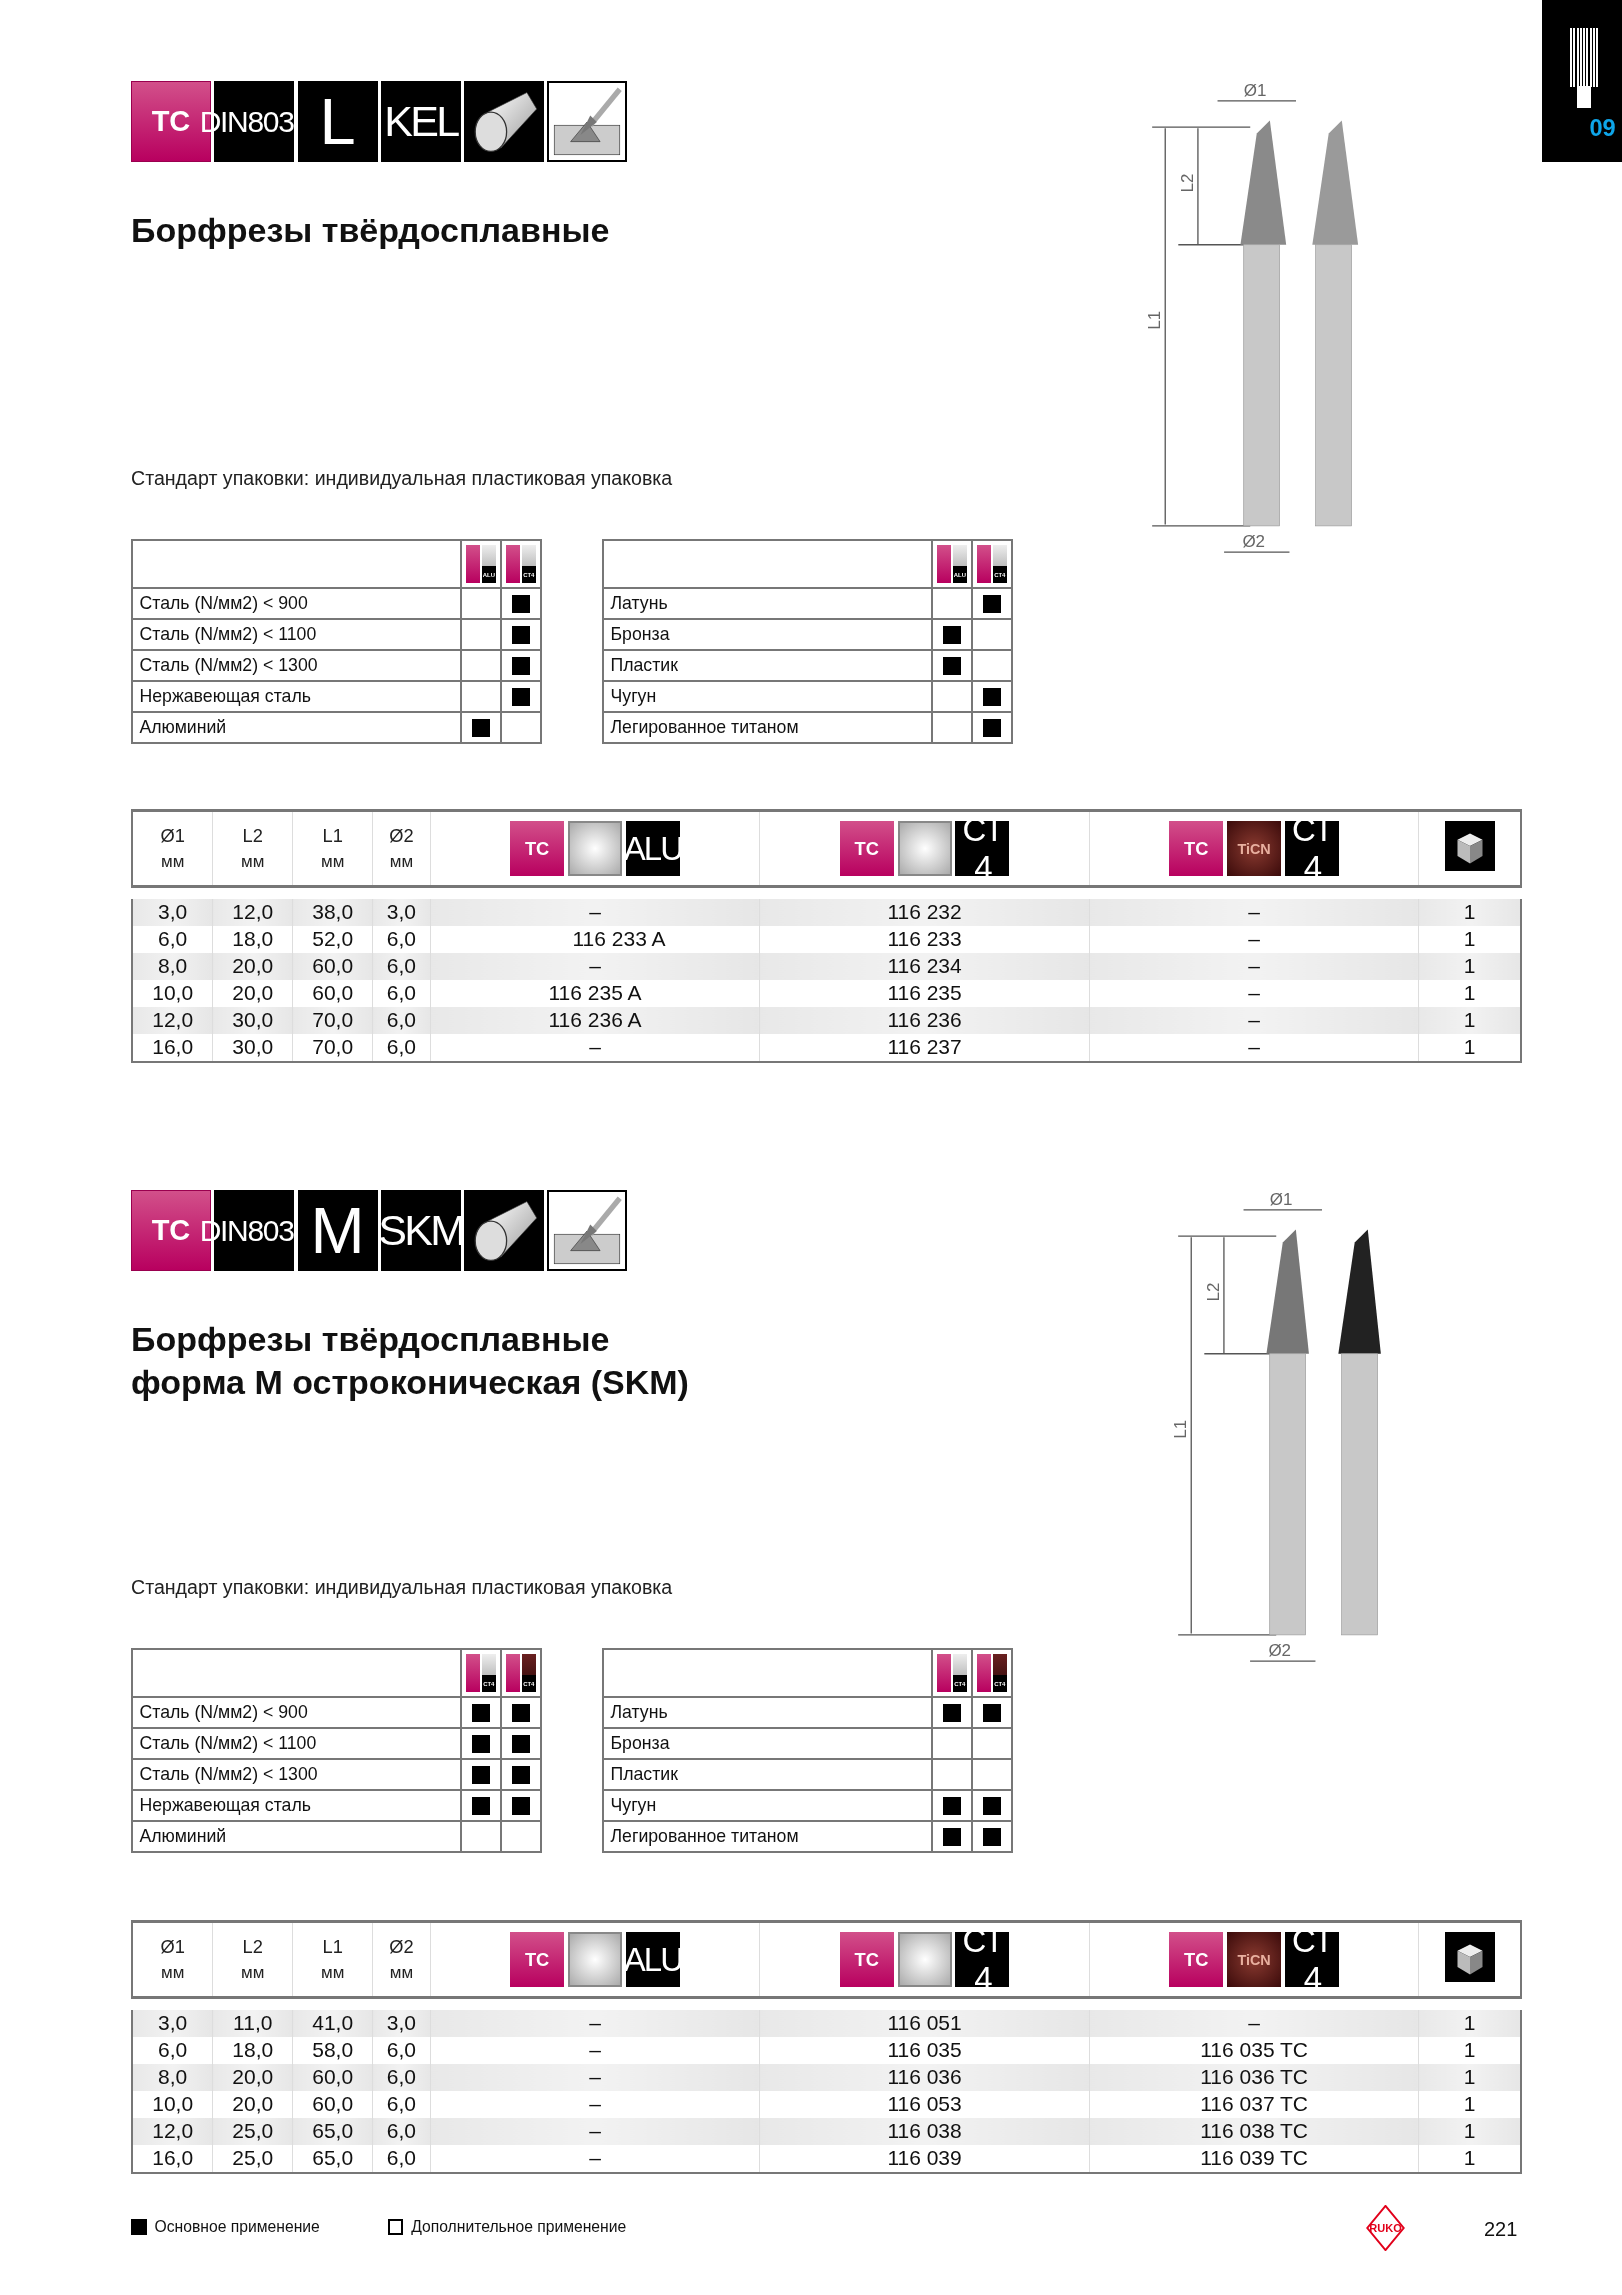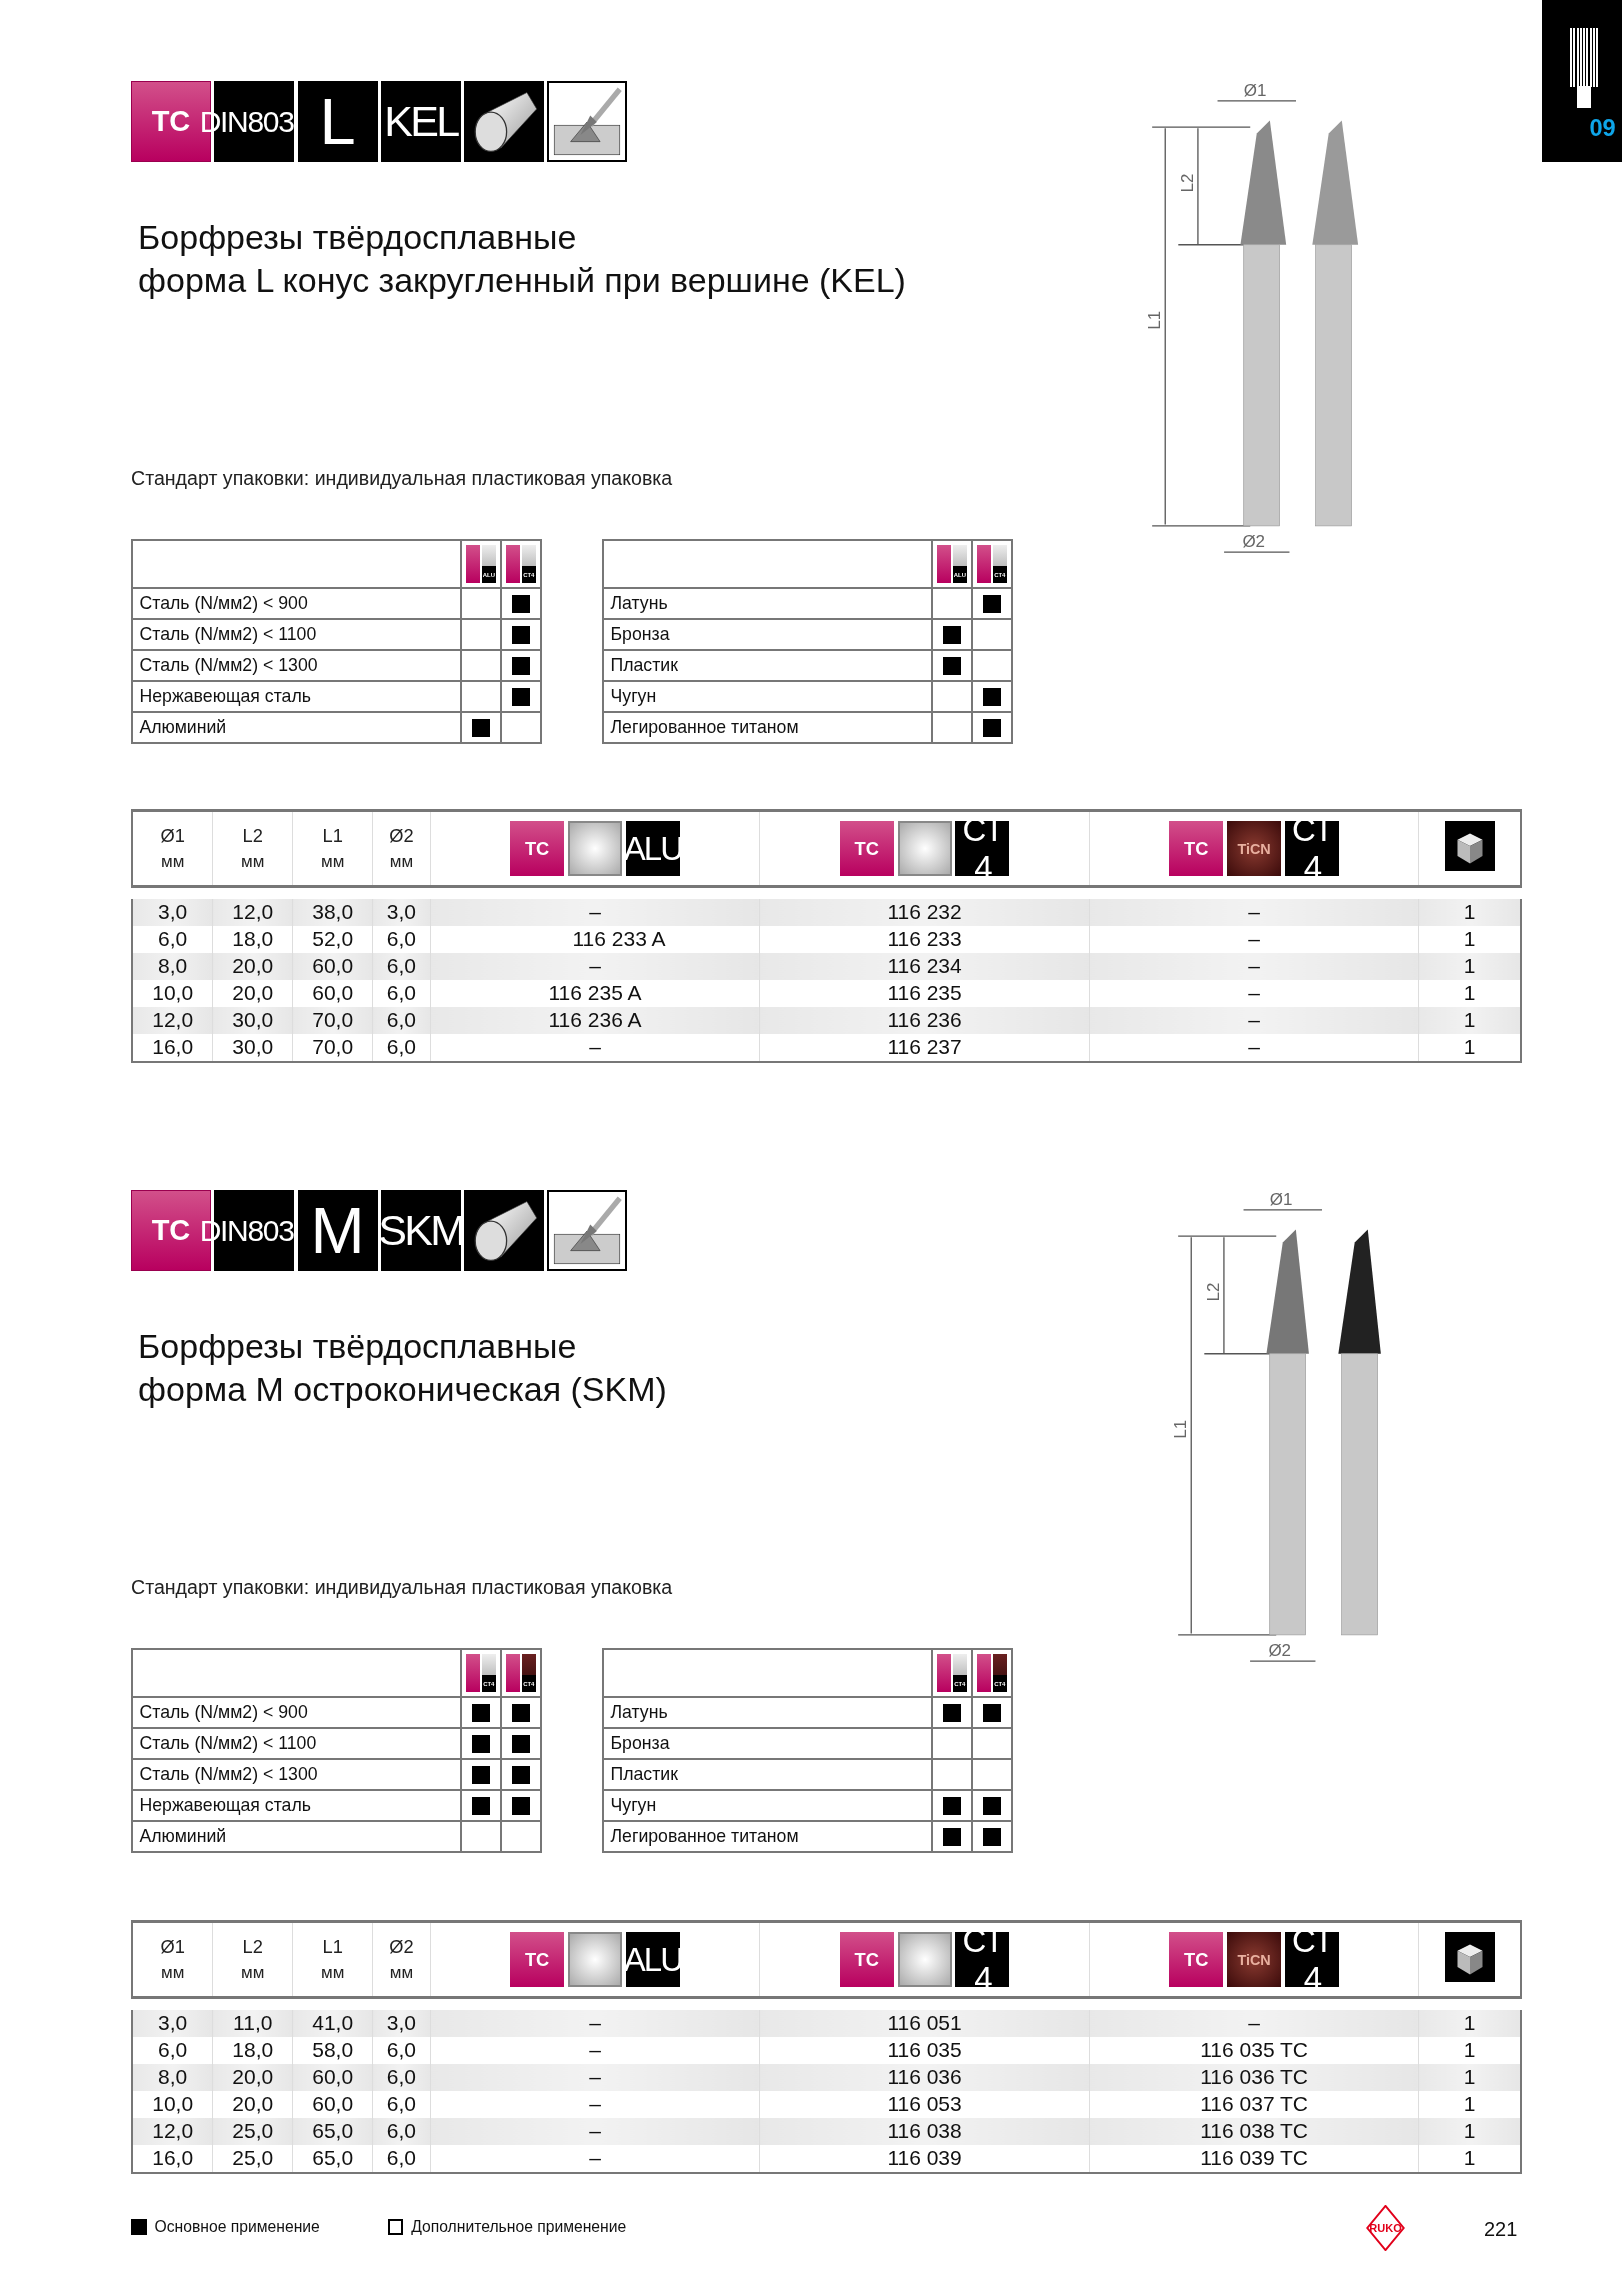--- a/index.html
+++ b/index.html
@@ -11,21 +11,21 @@
   .tab .neck{position:absolute;left:35px;top:86px;width:14.4px;height:22px;background:#fff;}
   .tab .num{position:absolute;left:0;width:81px;top:115px;text-align:center;color:#0ea5e9;font-weight:bold;font-size:23.6px;padding-left:20px;}
   
   .badges{display:flex;gap:3.3px;}
   .badge{width:80px;height:81px;background:#000;color:#fff;display:flex;align-items:center;justify-content:center;text-align:center;font-weight:bold;box-sizing:border-box;}
   .badge.tc{background:linear-gradient(#d2508a,#b8005f);border:1.3px solid #9a004f;font-size:29px;}
   .badge.din{flex-direction:row;font-size:30px;line-height:29px;font-weight:normal;letter-spacing:-1.3px;}
   .badge.big{font-size:65px;font-weight:normal;}
   .badge.mid{font-size:43px;font-weight:normal;letter-spacing:-2.6px;}
   .badge svg{width:72px;height:72px;}
-  h1.title{margin:7px;font-size:34px;line-height:43px;font-weight:normal;}
+  h1.title{margin:0;font-size:34px;line-height:43px;font-weight:bold;}
   .pack{font-size:19.6px;color:#222;}
   
   table{border-collapse:collapse;}
   .mat{border:2.6px solid #777;}
   .mat td{border:2px solid #777;height:29px;font-size:17.7px;padding:0 6.5px;}
   .mat td.lbl{width:314px;}
   .mat td.chk{width:38px;padding:0;text-align:center;}
   .mat tr.hdr td{height:46px;}
   .sq{display:inline-block;width:18.3px;height:18.3px;background:#000;vertical-align:middle;}
   .mini{display:inline-flex;gap:1.3px;vertical-align:middle;}
@@ -87,21 +87,21 @@
       </div>
     <div class="badge" style="background:#fff;border:2px solid #000;">
         <svg viewBox="0 0 110 110">
           <rect x="5" y="60" width="100" height="45" fill="#ccc" stroke="#333"></rect>
           <polygon points="30,85 55,55 75,85" fill="#888" stroke="#333"></polygon>
           <line x1="60" y1="60" x2="105" y2="5" stroke="#aaa" stroke-width="8"></line>
           <polygon points="45,75 60,45 70,55" fill="#777"></polygon>
         </svg>
       </div>
   </div>
-  <h1 class="abs title" style="left:0;top:128px;"><span>Борфрезы твёрдосплавные</span><br><span>форма L конус закругленный при вершине (KEL)</span></h1>
+  <h1 class="abs title" style="left:0;top:128px;"><span>Борфрезы твёрдосплавные</span><br></h1>
   <div class="abs pack" style="left:0;top:386px;">Стандарт упаковки: индивидуальная пластиковая упаковка</div>
   <div class="abs" style="left:0;top:458px;">
       <table class="mat">
         <tbody>
           <tr class="hdr">
             <td class="lbl"></td>
             <td class="chk"><span class="mini">
                 <span class="p"></span>
                 <span class="c ">
                   <span>ALU</span>

